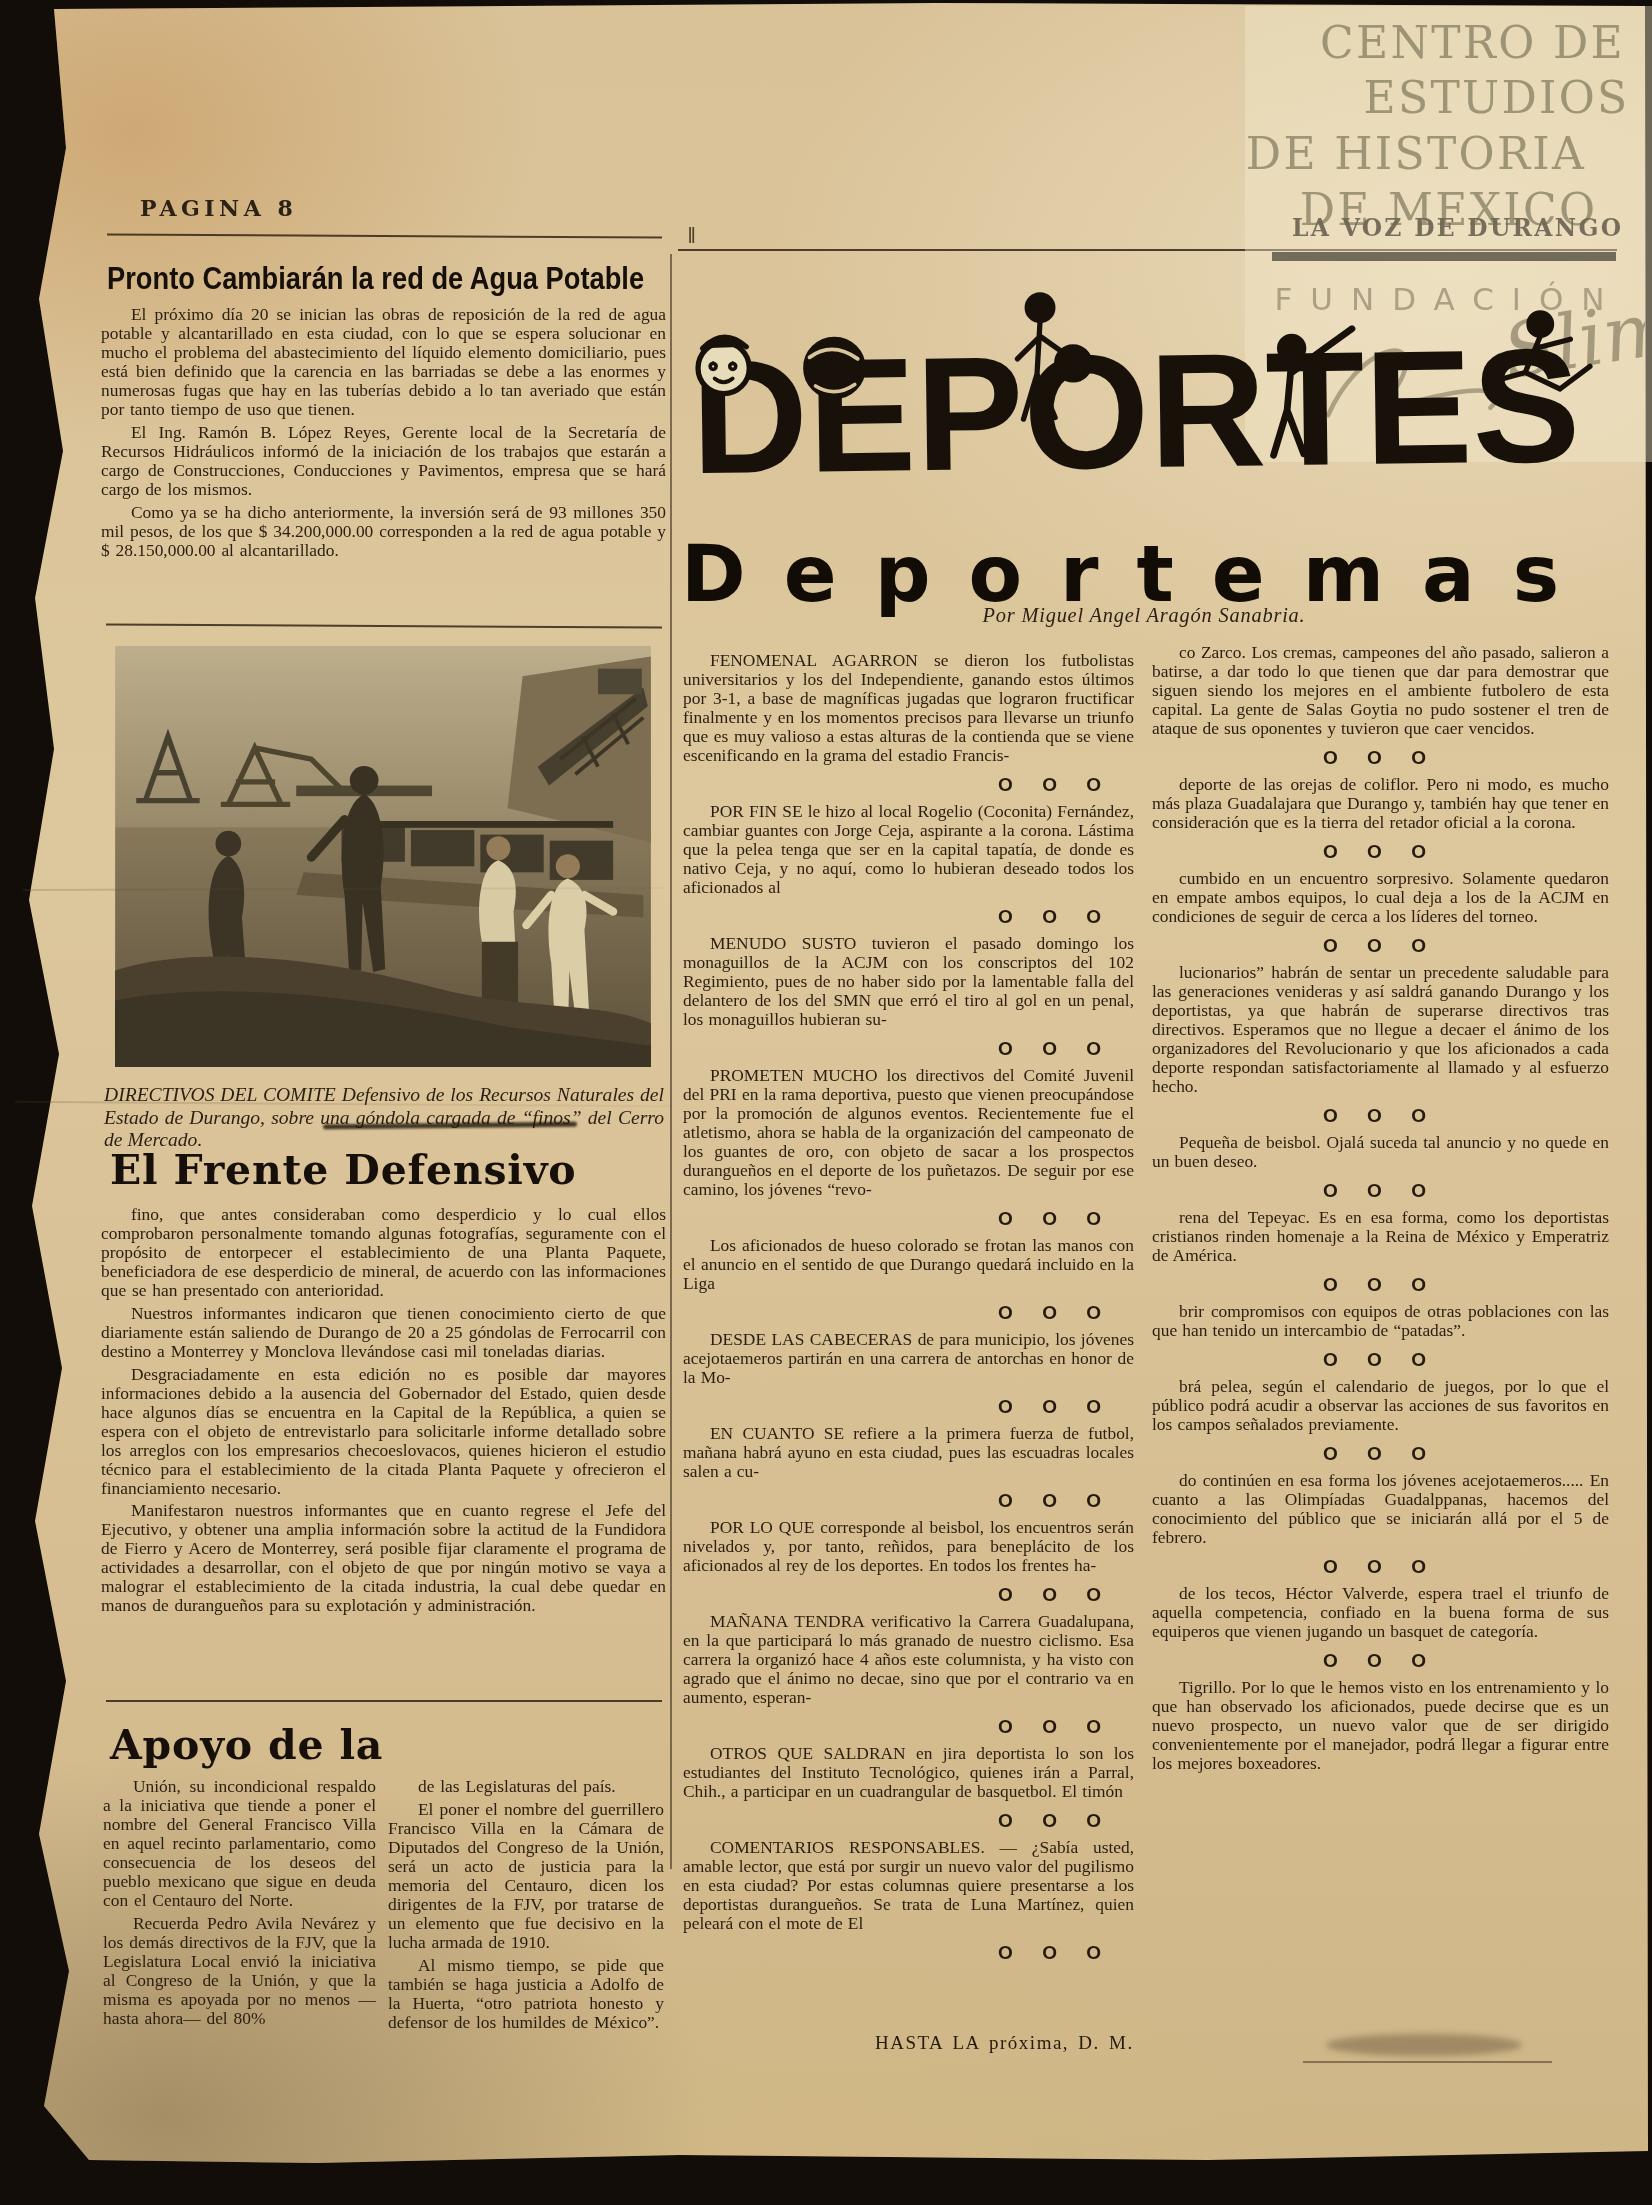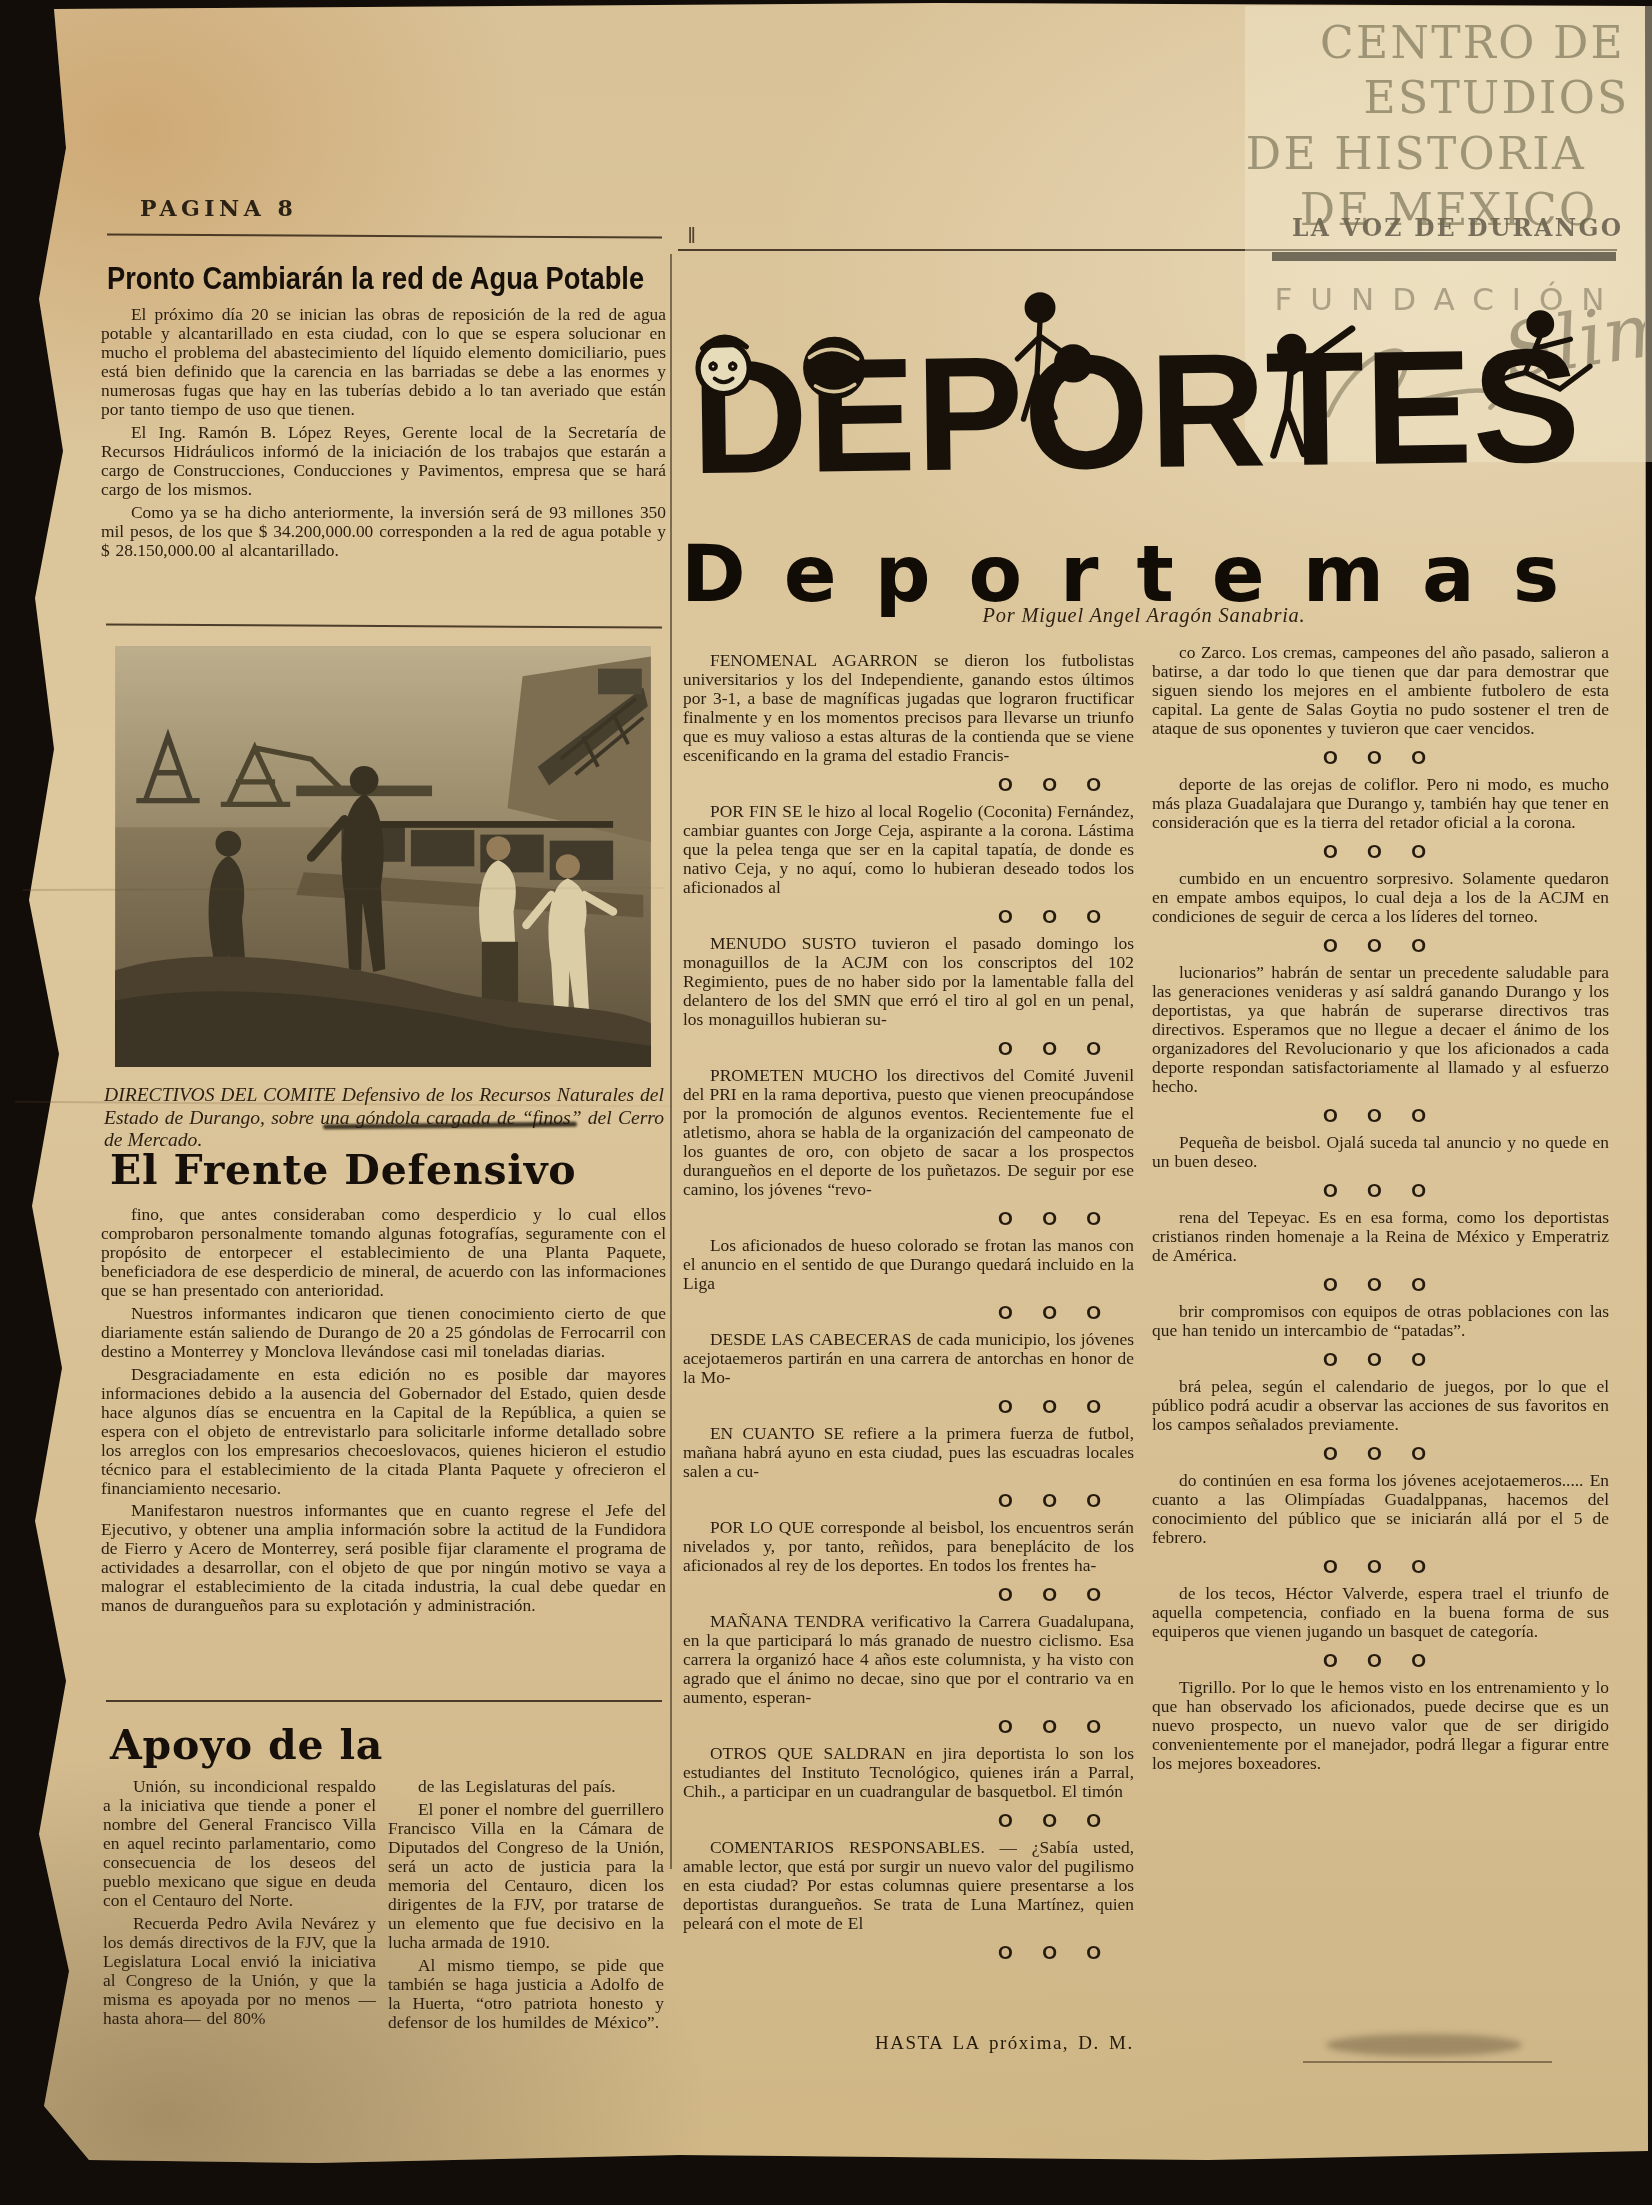--- a/index.html
+++ b/index.html
@@ -200,21 +200,21 @@
     <p class="para">FENOMENAL AGARRON se dieron los futbolistas universitarios y los del Independiente, ganando estos últimos por 3-1, a base de magníficas jugadas que lograron fructificar finalmente y en los momentos precisos para llevarse un triunfo que es muy valioso a estas alturas de la contienda que se viene escenificando en la grama del estadio Francis-</p>
     <p class="ooo">O O O</p>
     <p class="para">POR FIN SE le hizo al local Rogelio (Coconita) Fernández, cambiar guantes con Jorge Ceja, aspirante a la corona. Lástima que la pelea tenga que ser en la capital tapatía, de donde es nativo Ceja, y no aquí, como lo hubieran deseado todos los aficionados al</p>
     <p class="ooo">O O O</p>
     <p class="para">MENUDO SUSTO tuvieron el pasado domingo los monaguillos de la ACJM con los conscriptos del 102 Regimiento, pues de no haber sido por la lamentable falla del delantero de los del SMN que erró el tiro al gol en un penal, los monaguillos hubieran su-</p>
     <p class="ooo">O O O</p>
     <p class="para">PROMETEN MUCHO los directivos del Comité Juvenil del PRI en la rama deportiva, puesto que vienen preocupándose por la promoción de algunos eventos. Recientemente fue el atletismo, ahora se habla de la organización del campeonato de los guantes de oro, con objeto de sacar a los prospectos durangueños en el deporte de los puñetazos. De seguir por ese camino, los jóvenes “revo-</p>
     <p class="ooo">O O O</p>
     <p class="para">Los aficionados de hueso colorado se frotan las manos con el anuncio en el sentido de que Durango quedará incluido en la Liga</p>
     <p class="ooo">O O O</p>
-    <p class="para">DESDE LAS CABECERAS de cada municipio, los jóvenes acejotaemeros partirán en una carrera de antorchas en honor de la Mo-</p>
+    <p class="para">DESDE LAS CABECERAS de para municipio, los jóvenes acejotaemeros partirán en una carrera de antorchas en honor de la Mo-</p>
     <p class="ooo">O O O</p>
     <p class="para">EN CUANTO SE refiere a la primera fuerza de futbol, mañana habrá ayuno en esta ciudad, pues las escuadras locales salen a cu-</p>
     <p class="ooo">O O O</p>
     <p class="para">POR LO QUE corresponde al beisbol, los encuentros serán nivelados y, por tanto, reñidos, para beneplácito de los aficionados al rey de los deportes. En todos los frentes ha-</p>
     <p class="ooo">O O O</p>
     <p class="para">MAÑANA TENDRA verificativo la Carrera Guadalupana, en la que participará lo más granado de nuestro ciclismo. Esa carrera la organizó hace 4 años este columnista, y ha visto con agrado que el ánimo no decae, sino que por el contrario va en aumento, esperan-</p>
     <p class="ooo">O O O</p>
     <p class="para">OTROS QUE SALDRAN en jira deportista lo son los estudiantes del Instituto Tecnológico, quienes irán a Parral, Chih., a participar en un cuadrangular de basquetbol. El timón</p>
     <p class="ooo">O O O</p>
     <p class="para">COMENTARIOS RESPONSABLES. — ¿Sabía usted, amable lector, que está por surgir un nuevo valor del pugilismo en esta ciudad? Por estas columnas quiere presentarse a los deportistas durangueños. Se trata de Luna Martínez, quien peleará con el mote de El</p>

